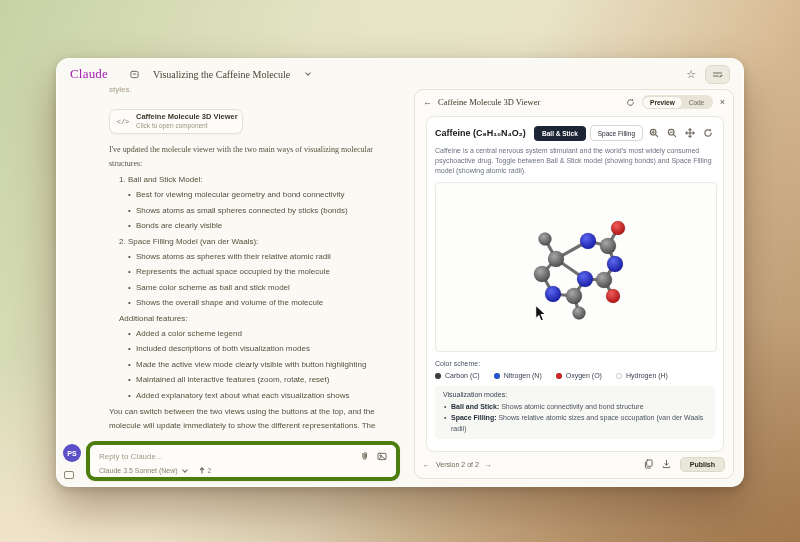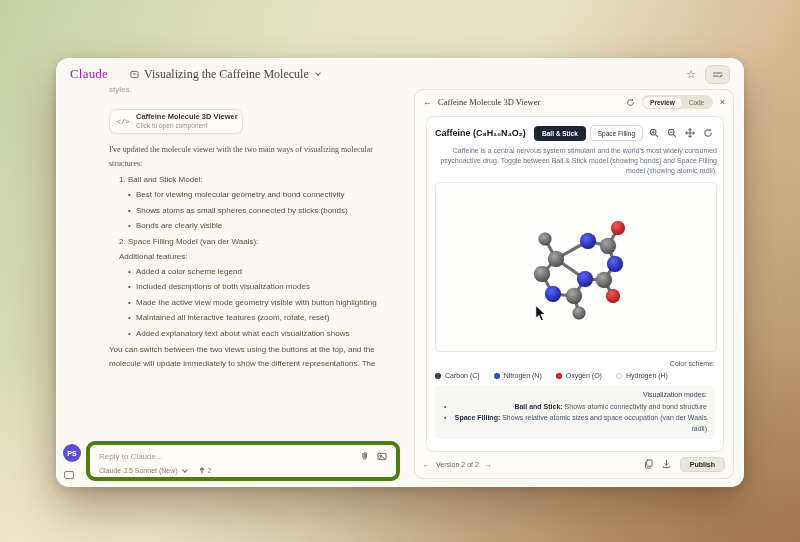--- a/index.html
+++ b/index.html
@@ -13,21 +13,21 @@
   }
   .window {
     position:absolute; left:56px; top:58px; width:688px; height:429px;
     background:#faf9f3; border-radius:13px;
     border:1px solid rgba(255,255,255,0.75);
     box-shadow:0 22px 45px rgba(95,62,35,0.45), 0 3px 10px rgba(0,0,0,0.18);
   }
   
   .win-header { position:absolute; left:0; top:0; right:0; height:30px; display:flex; align-items:center; padding:0 13px; }
   .logo { font-family:"Liberation Serif","DejaVu Serif",serif; font-size:13px; color:#a21caf; letter-spacing:0.2px; }
-  .chat-title { display:flex; align-items:center; gap:5px; margin-left:22px; font-family:"Liberation Serif","DejaVu Serif",serif; font-size:12px; color:#4a4536; }
+  .chat-title { display:flex; align-items:center; gap:14px; margin-left:22px; font-family:"Liberation Serif","DejaVu Serif",serif; font-size:10px; color:#4a4536; }
   .hdr-right { margin-left:auto; display:flex; align-items:center; gap:9px; }
   .star { font-size:11px; color:#6d675a; line-height:1; }
   .toggle-btn { width:25px; height:19px; background:#eceadf; border:1px solid #ddd9cb; border-radius:6px; display:flex; align-items:center; justify-content:center; }
   .chev { display:inline-block; width:4px; height:4px; border-right:1px solid #6d675a; border-bottom:1px solid #6d675a; transform:rotate(45deg); margin-left:2px; margin-top:-2px; }
   
   .chat-col { position:absolute; left:52px; top:26px; width:298px; font-size:8px; color:#57503f; }
   .fragment { color:#a59d8a; margin-bottom:15px; }
   .artifact-card { width:134px; height:25px; background:#fdfcf8; border:1px solid #e4e0d2; border-radius:7px; display:flex; align-items:center; box-shadow:0 1px 2px rgba(0,0,0,0.04); margin-bottom:9px; }
   .artifact-card .code-ic { width:26px; text-align:center; font-family:"Liberation Mono","DejaVu Sans Mono",monospace; font-size:7px; color:#7a7363; }
   .artifact-card .t1 { font-size:7.5px; font-weight:bold; color:#3d3829; line-height:1.35; }
@@ -51,21 +51,21 @@
   .panel { position:absolute; left:357px; top:30px; width:320px; height:390px; background:#fcfbf7; border:1px solid #e6e2d6; border-radius:9px; }
   .panel-hdr { display:flex; align-items:center; height:24px; padding:0 8px; gap:6px; }
   .back { font-size:9px; color:#5c5647; }
   .panel-title { font-family:"Liberation Serif","DejaVu Serif",serif; font-size:8.5px; color:#3c3728; }
   .panel-hdr .right { margin-left:auto; display:flex; align-items:center; gap:7px; }
   .seg { display:flex; background:#e7e4d7; border-radius:9px; padding:1.5px; height:14px; align-items:stretch; }
   .seg .s { font-size:6.5px; padding:0 7px; display:flex; align-items:center; border-radius:7px; color:#6d6757; }
   .seg .s.active { background:#fbfaf5; color:#2c2719; font-weight:bold; box-shadow:0 0 1px rgba(0,0,0,0.2); }
   .close-x { font-size:9px; color:#5c5647; }
   
-  .card { position:absolute; left:11px; top:26px; width:298px; height:336px; background:#ffffff; border:1px solid #e9e7df; border-radius:8px; padding:8px;text-align:right; }
+  .card { position:absolute; left:11px; top:26px; width:298px; height:336px; background:#ffffff; border:1px solid #e9e7df; border-radius:8px; padding:8px; }
   .card-titlerow { display:flex; align-items:center; gap:4px; }
   .mol-title { font-size:9px; font-weight:bold; color:#17181c; margin-right:auto; }
   .btn-dark { background:#1c2535; color:#fff; font-size:6.5px; font-weight:bold; padding:4px 8px; border-radius:4px; }
   .btn-light { background:#fff; color:#242a33; font-size:6.5px; padding:3.5px 7px; border-radius:4px; border:1px solid #d8d7d2; }
   .tool-ic { width:14px; height:13px; display:flex; align-items:center; justify-content:center; }
   .desc { font-size:7px; line-height:10px; color:#6b7280; margin-top:5px; width:282px; }
   .viewer { margin-top:6px; width:282px; height:170px; background:#fdfdfb; border:1px solid #eae9e3; border-radius:4px; position:relative; overflow:hidden; }
   .viewer svg.mol { position:absolute; inset:0; }
   .cursor { position:absolute; left:98px; top:122px; }
   .legend-title { font-size:7px; color:#4b5563; margin-top:8px; }
@@ -123,25 +123,31 @@
 
     <div class="para">I've updated the molecule viewer with the two main ways of visualizing molecular structures:</div>
     <div>
         <div class="sec-title">1. Ball and Stick Model:</div>
         <ul>
           <li>Best for viewing molecular geometry and bond connectivity</li>
           <li>Shows atoms as small spheres connected by sticks (bonds)</li>
           <li>Bonds are clearly visible</li>
         </ul>
         <div class="sec-title">2. Space Filling Model (van der Waals):</div>
+        <ul>
+          <li>Shows atoms as spheres with their relative atomic radii</li>
+          <li>Represents the actual space occupied by the molecule</li>
+          <li>Same color scheme as ball and stick model</li>
+          <li>Shows the overall shape and volume of the molecule</li>
+        </ul>
         <div class="sec-title">Additional features:</div>
         <ul>
           <li>Added a color scheme legend</li>
           <li>Included descriptions of both visualization modes</li>
-          <li>Made the active view mode geometry visible with button highlighting</li>
+          <li>Made the active view mode clearly visible with button highlighting</li>
           <li>Maintained all interactive features (zoom, rotate, reset)</li>
           <li>Added explanatory text about what each visualization shows</li>
         </ul>
       </div>
     <div class="outro">You can switch between the two views using the buttons at the top, and the molecule will update immediately to show the different representations. The</div>
   </div>
 
   <div class="avatar">PS</div>
   <div class="mini-shot"></div>
   <div class="composer">

